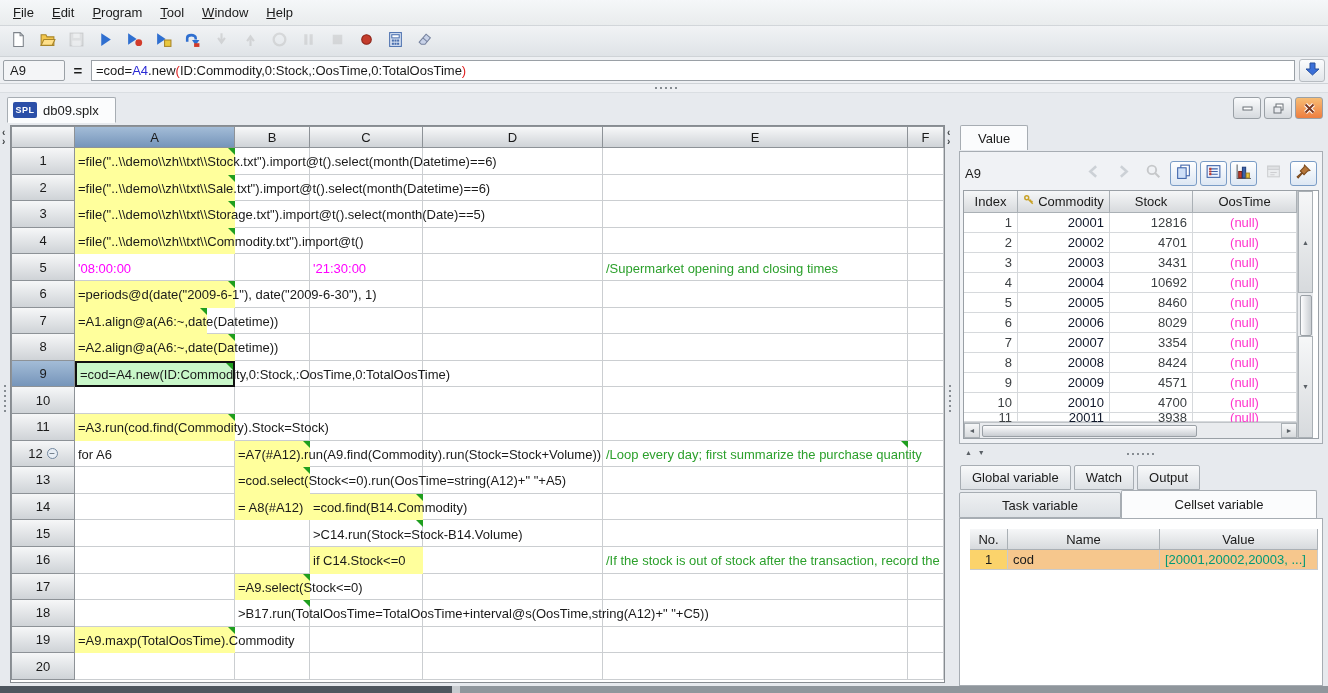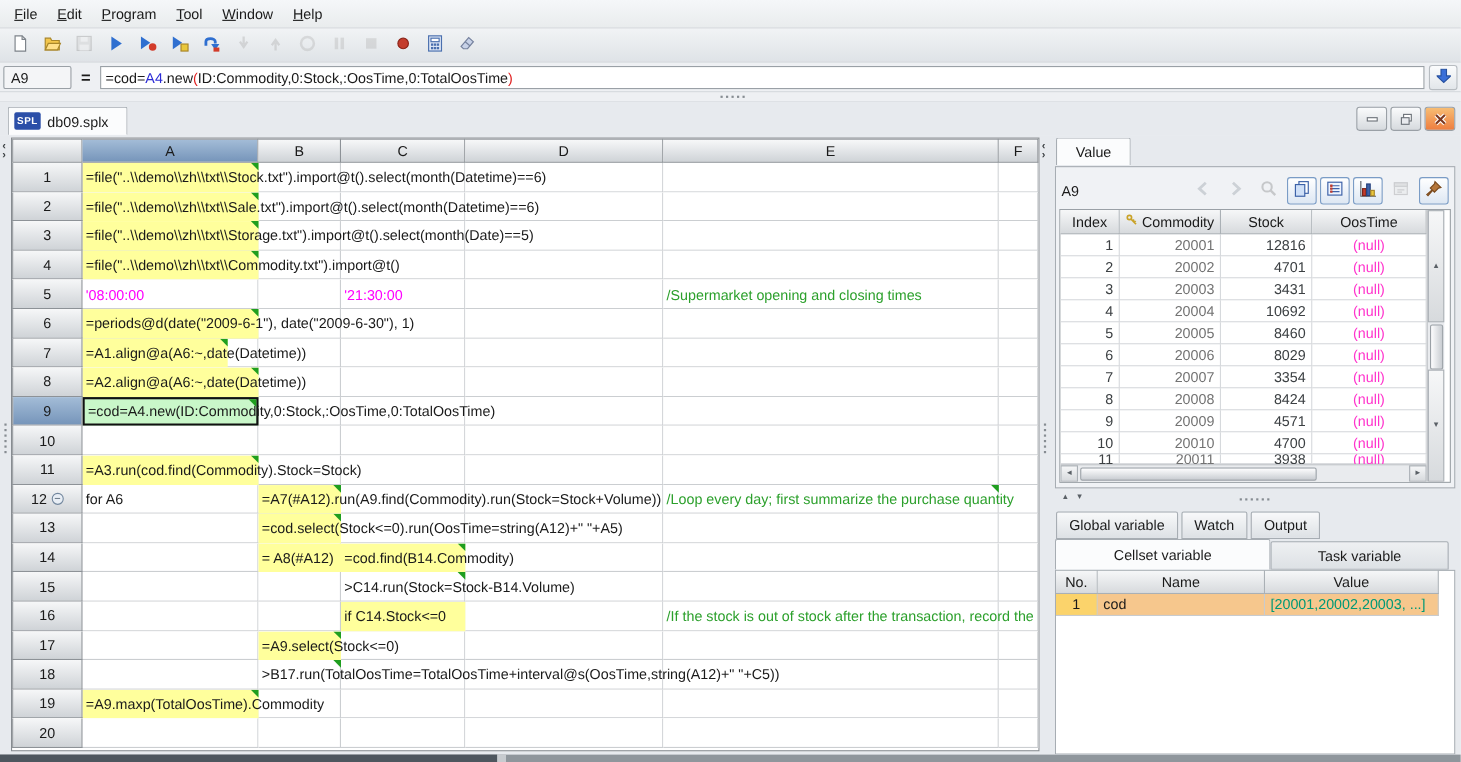--- a/index.html
+++ b/index.html
@@ -70,36 +70,36 @@
   .vbtn.en{border:1px solid #7a9cc6;background:linear-gradient(#ffffff,#dde7f3)}
   .vbtn.dis{opacity:.42;filter:grayscale(.7)}
   #valuetable{display:flex;background:#fff;border:1px solid #9aa0a6;height:249px;overflow:hidden}
   #vtmaincol{width:333px;display:flex;flex-direction:column}
   .vhrow{display:flex;height:22px;flex:0 0 auto}
   .vhc{background:linear-gradient(#f6f7f8,#d7dadd);border-right:1px solid #aab0b5;border-bottom:1px solid #aab0b5;display:flex;align-items:center;justify-content:center;gap:3px;flex:0 0 auto}
   .vrow{display:flex;height:20px;flex:0 0 auto}
   .vrow.partial{height:9px;overflow:hidden}
   .vc{border-right:1px solid #d6d9dc;border-bottom:1px solid #d6d9dc;display:flex;align-items:center;padding:0 5px;flex:0 0 auto}
   .ra{justify-content:flex-end}.ce{justify-content:center}
-  .blue{color:#737373}.dk{color:#3c4043}.nul{color:#ff33cc}
+  .blue{color:#0f172a}.dk{color:#3c4043}.nul{color:#ff33cc}
   #vhscroll{height:16px;margin-top:auto;display:flex;align-items:center;background:#e9ebee;border-top:1px solid #c0c4c8}
   .scap{width:16px;height:100%;display:flex;align-items:center;justify-content:center;font-size:7px;color:#5a6066;background:linear-gradient(#f6f7f8,#d7dadd);border:1px solid #aab0b5}
   .hthumb{height:12px;width:215px;margin-left:2px;background:linear-gradient(#fdfdfe,#c9cdd2);border:1px solid #9aa0a6;border-radius:2px}
   #vscrollcol{width:16px;display:flex;flex-direction:column;background:#e9ebee;border-left:1px solid #c0c4c8}
   .vthumb{width:12px;height:95px;margin:2px auto 0 auto;background:linear-gradient(90deg,#fdfdfe,#c9cdd2);border:1px solid #9aa0a6;border-radius:2px}
   #vsplit{height:20px;position:relative}
   .vsarr{position:absolute;left:6px;top:5px;font-size:7px;color:#5a6066;letter-spacing:2px}
   .vsdots{position:absolute;left:168px;top:9px;width:2px;height:2px;background:#868c92;box-shadow:5px 0 #868c92,10px 0 #868c92,15px 0 #868c92,20px 0 #868c92,25px 0 #868c92}
   #vartabs1{height:26px;display:flex;gap:3px;padding-left:1px}
   .vt1{background:linear-gradient(#f8f9fa,#dde1e5);border:1px solid #a7adb3;border-radius:2px 2px 0 0;padding:0 11px;display:flex;align-items:center;height:25px;margin-top:1px}
   #vartabs2{height:28px;display:flex}
   .vt2{border:1px solid #a7adb3;display:flex;align-items:center;justify-content:center;height:28px}
   .vt2.selv{background:#fbfcfd;border-bottom:none;border-radius:2px 2px 0 0}
   .vt2.uns{background:linear-gradient(#eef0f2,#dde1e5);margin-top:2px;height:26px;border-radius:2px 2px 0 0}
-  #vartablewrap{flex:1;border:1px solid #a7adb3;background:#fff;padding:0}
+  #vartablewrap{flex:1;border:1px solid #a7adb3;background:#fff;padding:10px}
   .varhrow{display:flex;height:21px}
   .varrow{display:flex;height:20px}
   .varc{border-right:1px solid #c8cbce;border-bottom:1px solid #c8cbce;display:flex;align-items:center;padding:0 5px;flex:0 0 auto}
   .varh{background:linear-gradient(#f6f7f8,#d7dadd);justify-content:center;border-color:#aab0b5}
   .vno{background:#fbd36b;justify-content:center}
   .vname{background:#f6c78d}
   .vval{background:#f6c78d;color:#009977}
 
   #bottombar{height:7px;background:#8f969c;position:relative}
   .bthumb{position:absolute;left:0;top:0;height:100%;width:452px;background:#4e565e}
@@ -753,22 +753,22 @@
       <div id="vsplit">
         <span class="vsarr">▲ ▼</span>
         <span class="vsdots"></span>
       </div>
       <div id="vartabs1">
           <div class="vt1">Global variable</div>
           <div class="vt1">Watch</div>
           <div class="vt1">Output</div>
         </div>
       <div id="vartabs2">
+          <div class="vt2 uns" style="width: 162px;">Task variable</div>
           <div class="vt2 selv" style="width: 196px;">Cellset variable</div>
-          <div class="vt2 uns" style="width: 162px;">Task variable</div>
         </div>
       <div id="vartablewrap">
           <div class="varhrow">
             <div class="varc varh" style="width: 38px;">No.</div>
             <div class="varc varh" style="width: 152px;">Name</div>
             <div class="varc varh" style="width: 158px;">Value</div>
           </div>
           <div class="varrow">
             <div class="varc vno" style="width: 38px;">1</div>
             <div class="varc vname" style="width: 152px;">cod</div>

